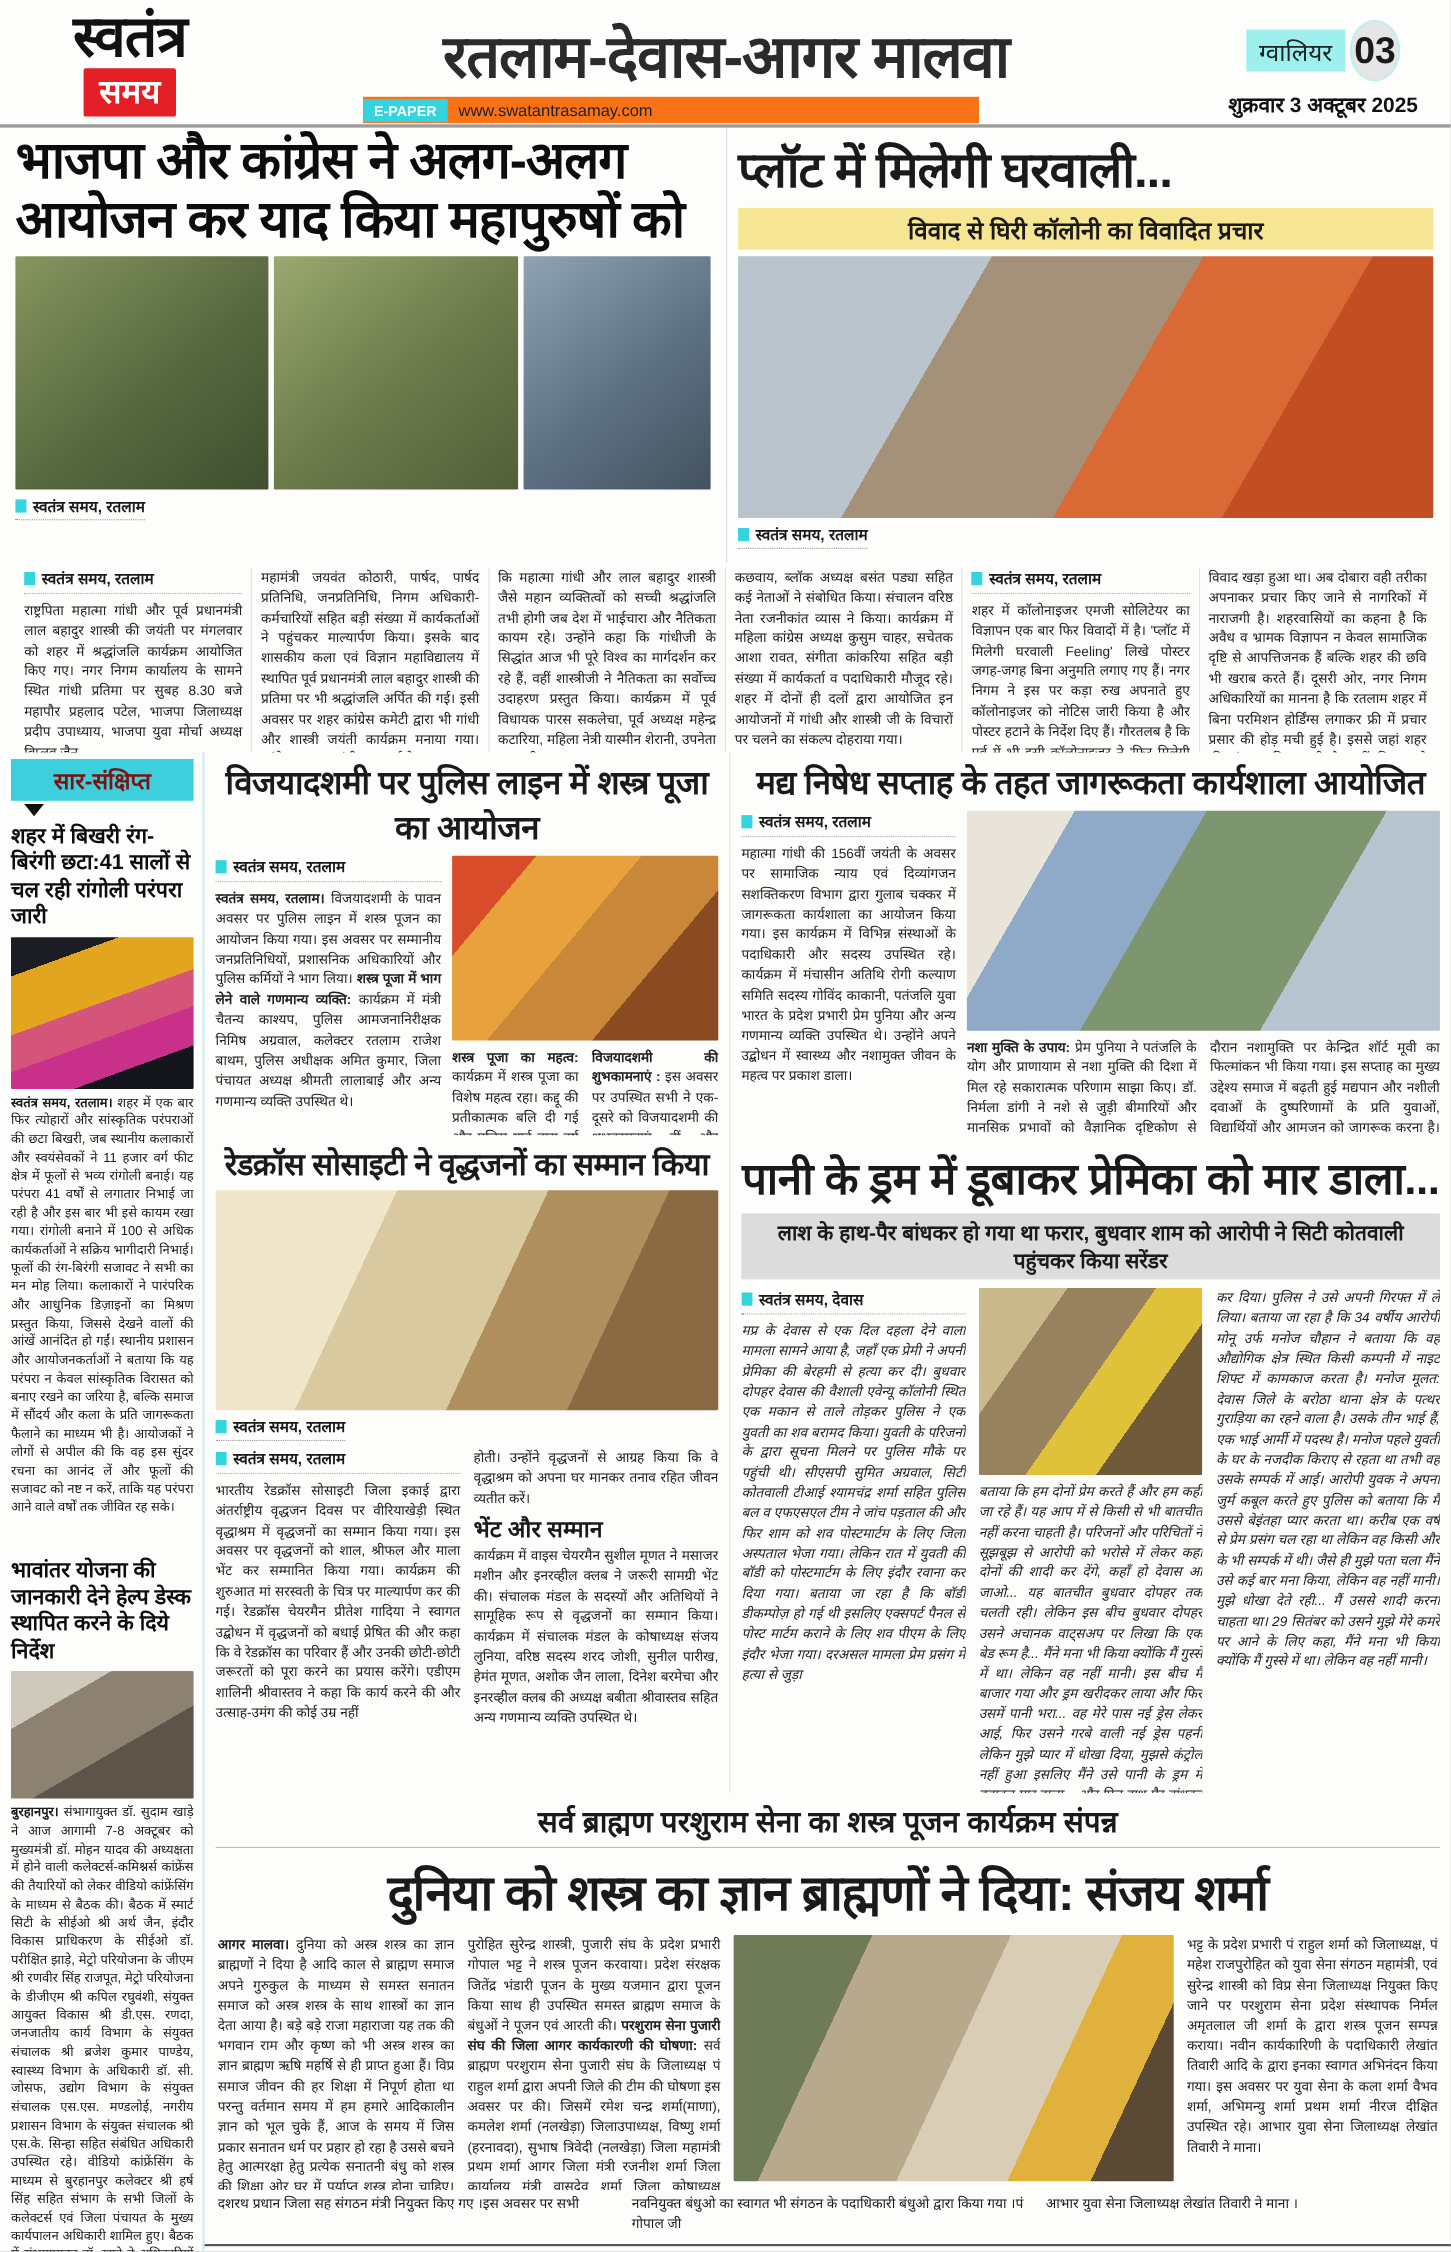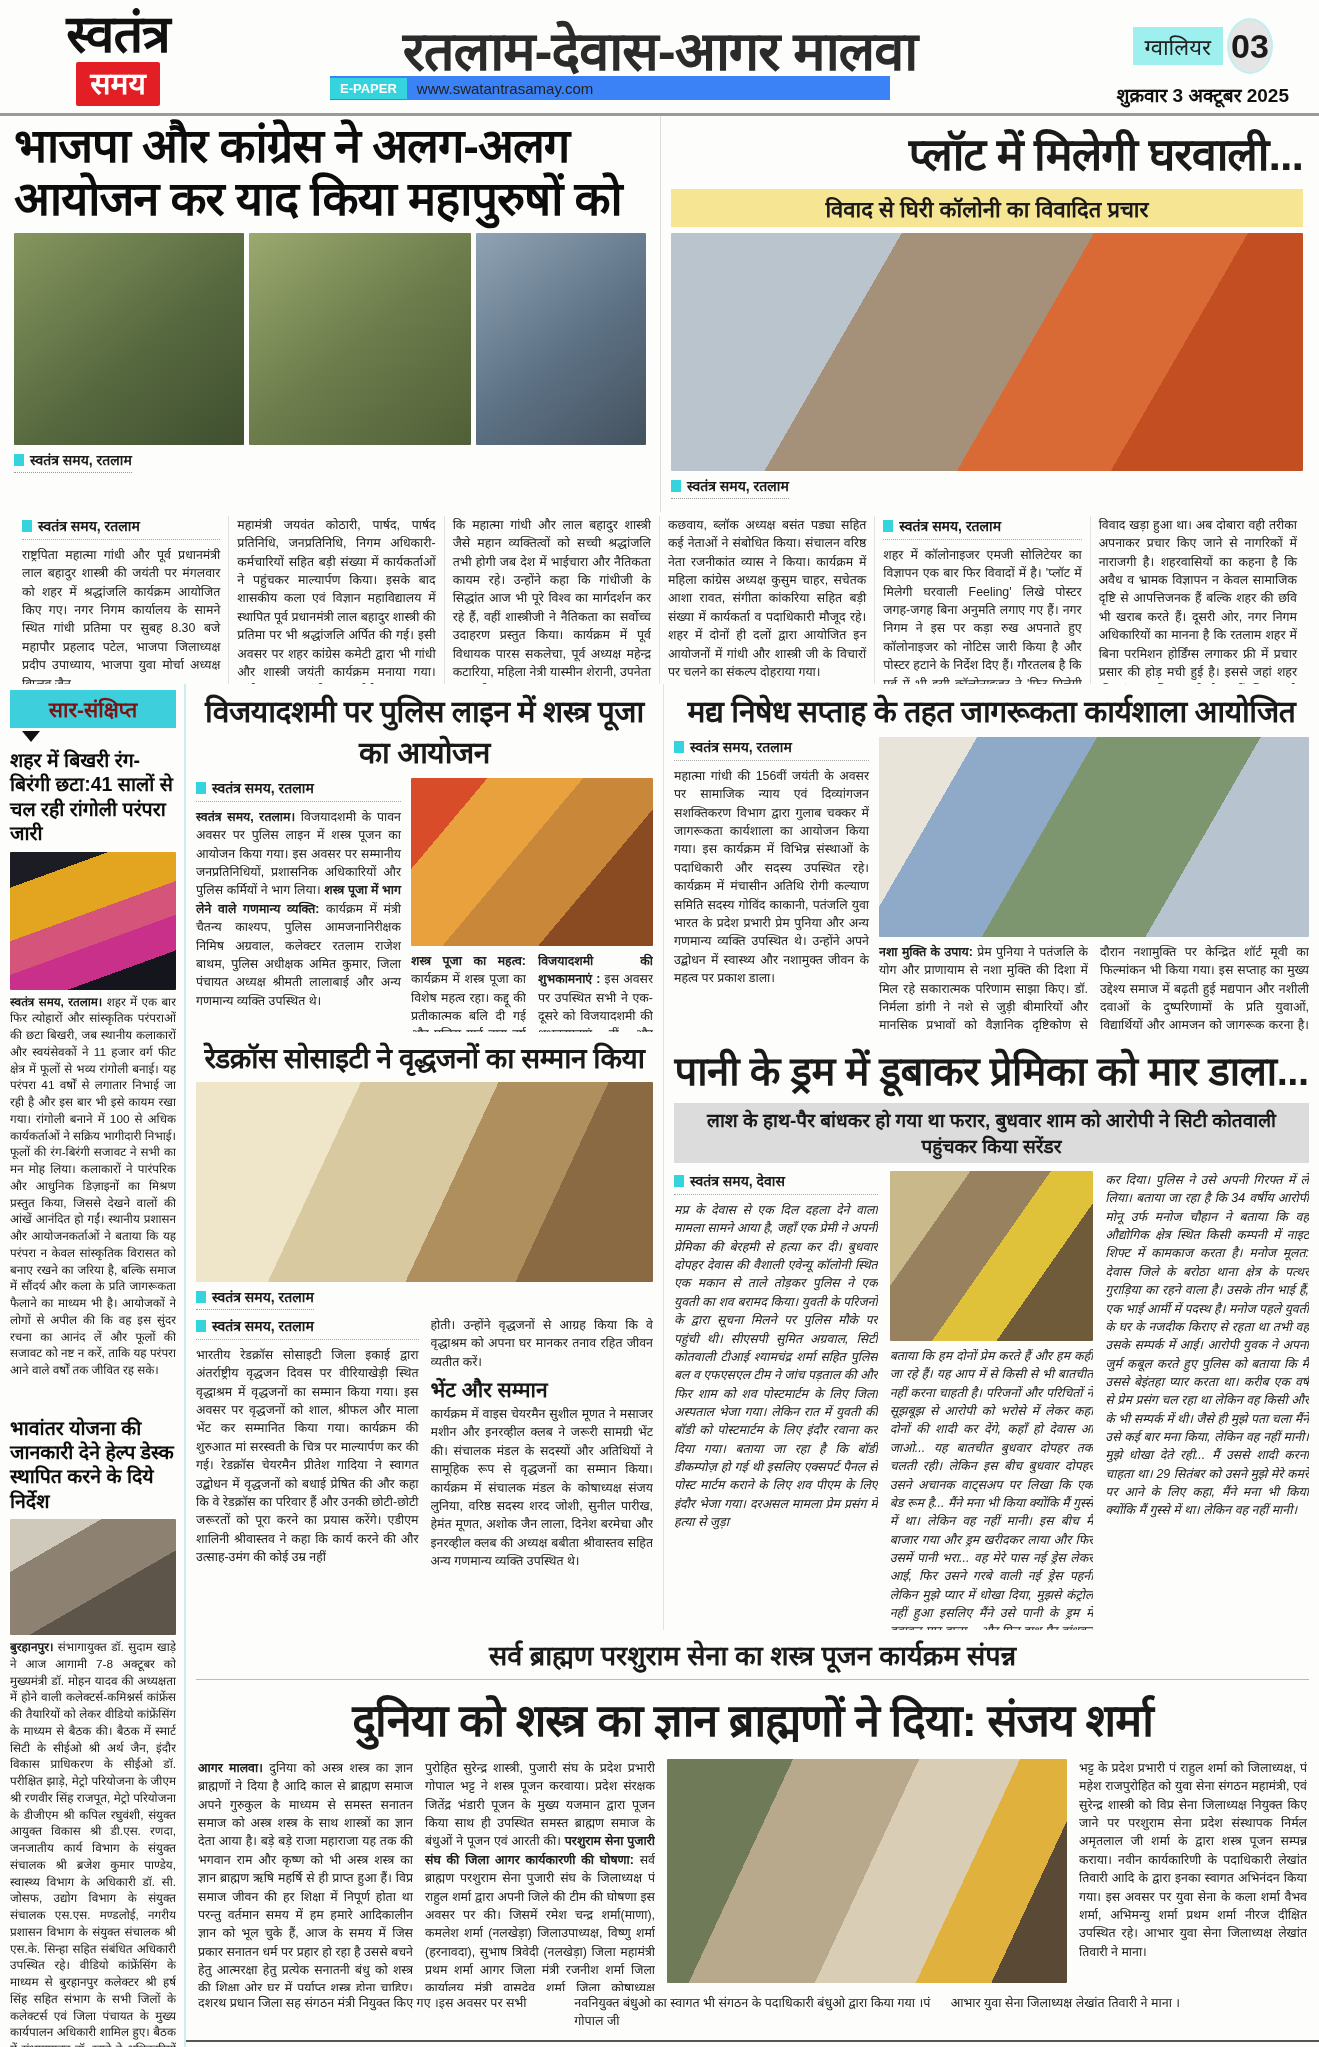--- a/index.html
+++ b/index.html
@@ -5,40 +5,40 @@
   * { margin:0; padding:0; box-sizing:border-box; }
   body { background:#777; font-family:"Liberation Sans","DejaVu Sans",sans-serif; color:#1a1a1a; }
   .page { position:relative; width:1319px; height:2047px; margin:0 auto; background:#fdfdfb; overflow:hidden; }
 
   
   .header { height:116px; position:relative; border-bottom:3px solid #9a9a9a; }
   .logo { position:absolute; left:18px; top:8px; width:200px; text-align:center; }
   .logo-top { font-size:52px; font-weight:bold; color:#111; line-height:1.0; letter-spacing:-1px; }
   .logo-bottom { display:inline-block; background:#e31e24; color:#fff; font-weight:bold; font-size:30px; padding:0 14px 3px; margin-top:2px; border-radius:2px; }
   .masthead { position:absolute; left:280px; top:12px; width:760px; text-align:center; font-size:54px; font-weight:bold; color:#2b2b2b; letter-spacing:-1px; }
-  .webbar { position:absolute; left:330px; top:76px; width:560px; background:#3b82f6; height:24px; display:flex; align-items:center; }
+  .webbar { position:absolute; left:330px; top:88px; width:560px; background:#f97316; height:24px; display:flex; align-items:center; }
   .epaper { background:#35d3dd; color:#fff; font-weight:bold; font-size:13px; padding:3px 10px; margin-right:10px; }
   .website { font-size:15px; color:#222; }
   .edition-wrap { position:absolute; right:30px; top:18px; text-align:center; }
   .edition-row { display:flex; align-items:center; gap:4px; justify-content:center; }
   .edition-chip { background:#9ef0ef; color:#222; font-weight:normal; font-size:22px; padding:4px 12px; }
   .page-num { width:46px; height:56px; border:2px solid #bfeff0; border-radius:50%; background:#e5e5e5; font-size:34px; font-weight:bold; display:flex; align-items:center; justify-content:center; }
   .edition-date { margin-top:8px; font-size:19px; font-weight:bold; color:#111; }
 
   
   .topband { display:flex; height:396px; }
   .top-left { width:660px; padding:4px 14px 0 14px; }
   .kicker { text-align:center; font-size:25px; font-weight:bold; color:#333; margin:2px 0 4px; }
   .lead-headline { font-size:47px; font-weight:bold; line-height:1.12; letter-spacing:-1px; color:#0c0c0c; }
   .photo-strip { display:flex; gap:5px; margin-top:8px; height:212px; }
   .photo { position:relative; overflow:hidden; border-radius:1px; }
   .credit { display:flex; align-items:center; gap:6px; font-weight:bold; font-size:14px; margin-top:5px; border-bottom:1px dotted #999; padding-bottom:3px; width:fit-content; }
   .sq { width:10px; height:12px; background:#35d3dd; display:inline-block; }
   .top-right { width:659px; padding:2px 16px 0 10px; border-left:1px solid #ddd; }
-  .plot-headline { text-align:right; font-size:45px; font-weight:bold; letter-spacing:-1px; margin-top:4px; }
+  .plot-headline { text-align:left; font-size:45px; font-weight:bold; letter-spacing:-1px; margin-top:4px; }
   .plot-subhead { text-align:center; background:#f6e694; font-size:22px; font-weight:bold; padding:4px 2px; margin:6px 0; }
   .plot-photo { height:238px; }
 
   
   .textband { display:flex; height:172px; padding:4px 14px 0; gap:0; }
   .tcol { flex:1; padding:0 8px; border-right:1px solid #e2e2e2; overflow:hidden; }
   .tcol:last-child { border-right:none; }
   .dateline { display:flex; align-items:center; gap:6px; font-weight:bold; font-size:14px; border-bottom:1px dotted #aaa; padding-bottom:4px; margin-bottom:6px; width:100%; }
   .body-text { font-size:12.4px; line-height:1.48; text-align:justify; color:#222; }
 

